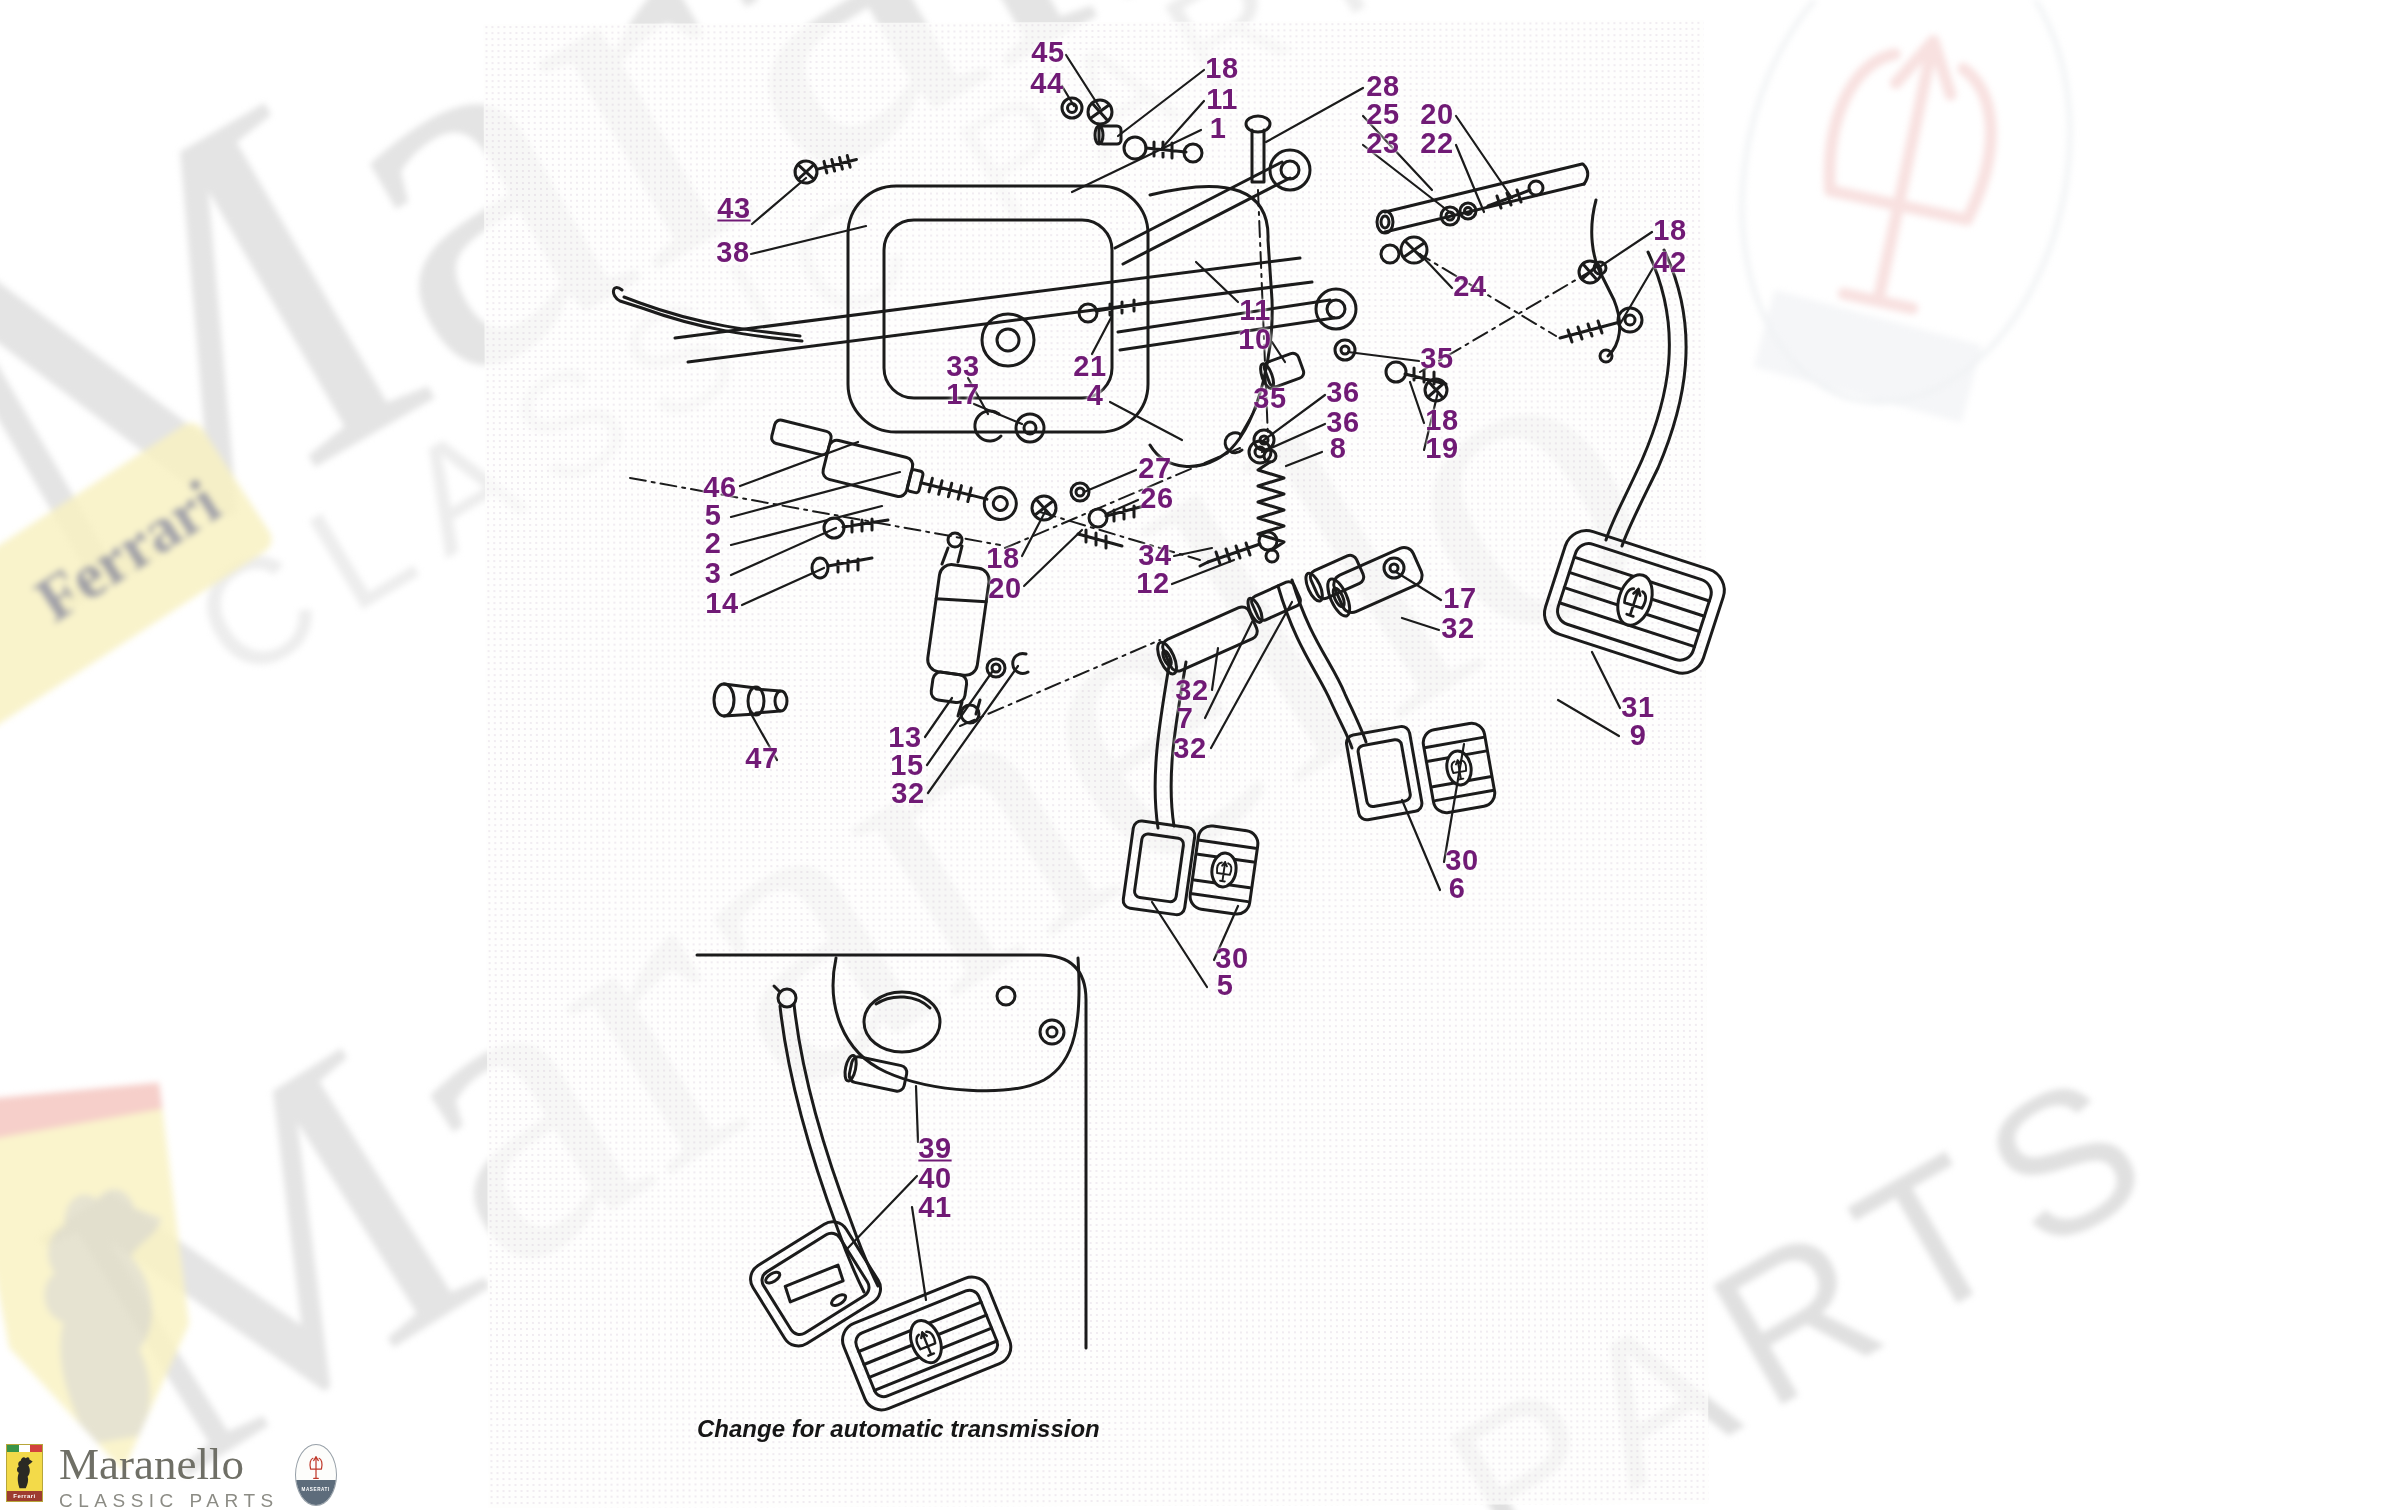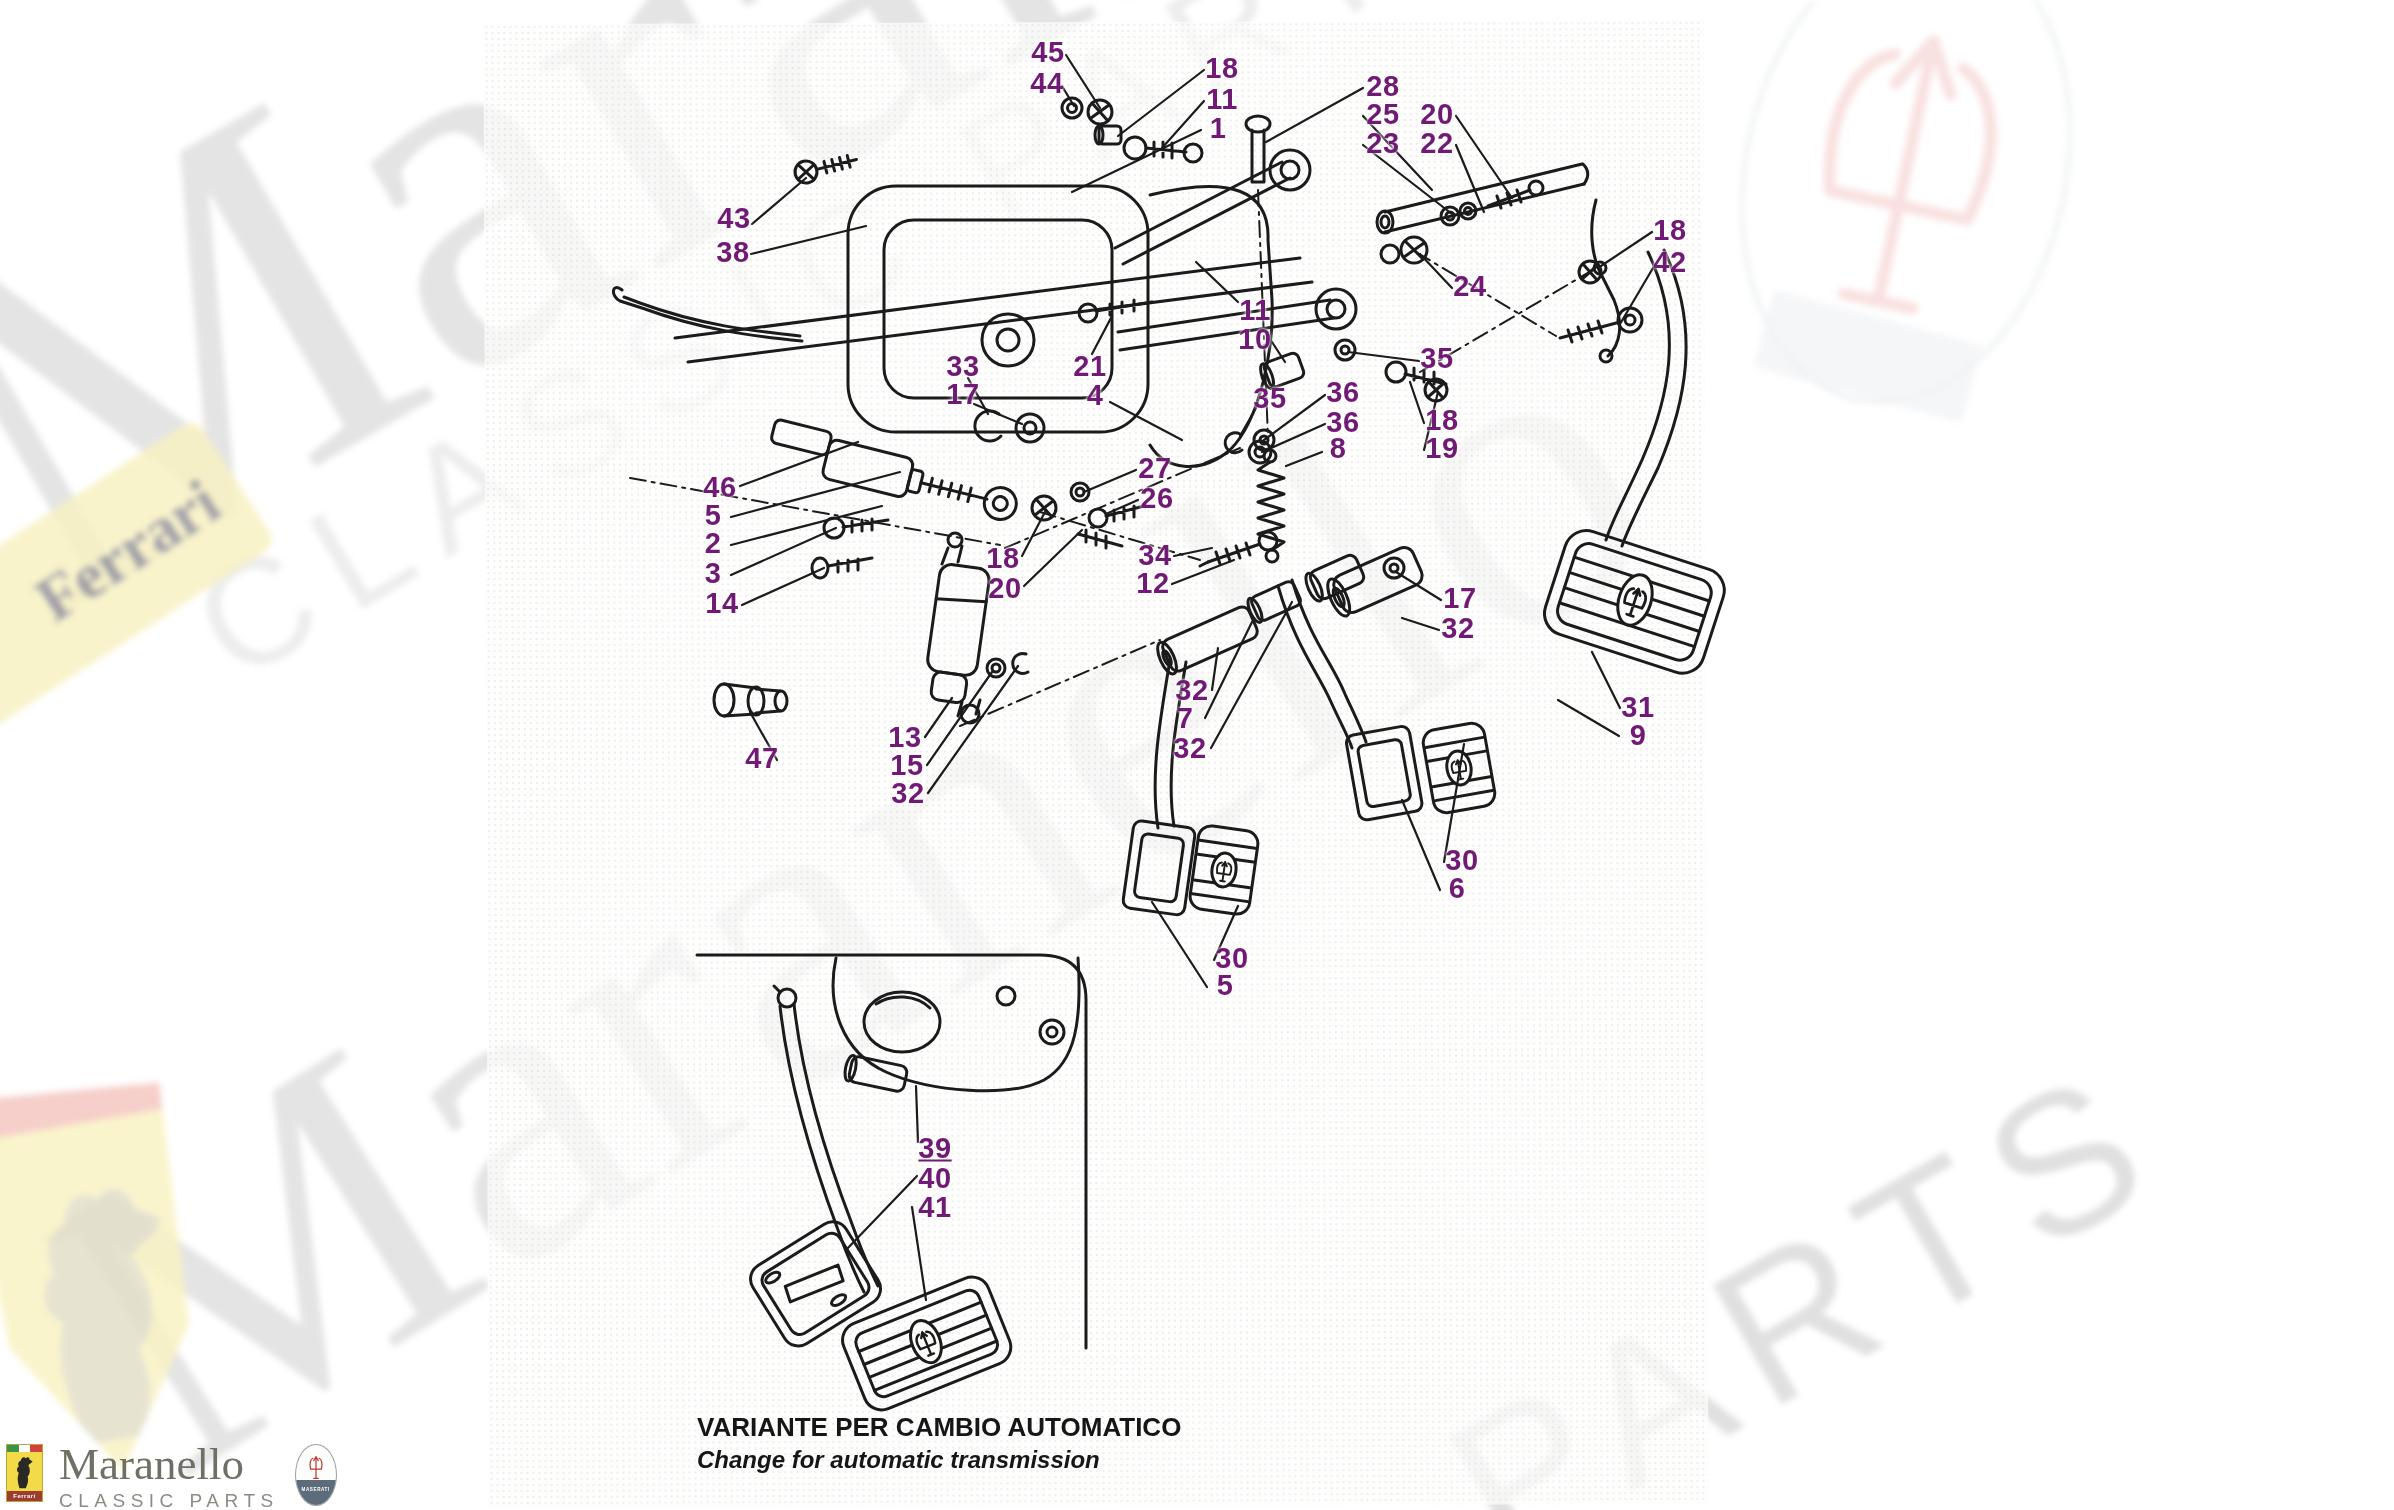--- a/index.html
+++ b/index.html
@@ -470,21 +470,21 @@
       <div class="callout" style="left: 1048px; top: 52px;">45</div>
       <div class="callout" style="left: 1047px; top: 83px;">44</div>
       <div class="callout" style="left: 1222px; top: 68px;">18</div>
       <div class="callout" style="left: 1222px; top: 99px;">11</div>
       <div class="callout" style="left: 1218px; top: 128px;">1</div>
       <div class="callout" style="left: 1383px; top: 86px;">28</div>
       <div class="callout" style="left: 1383px; top: 114px;">25</div>
       <div class="callout" style="left: 1383px; top: 143px;">23</div>
       <div class="callout" style="left: 1437px; top: 114px;">20</div>
       <div class="callout" style="left: 1437px; top: 143px;">22</div>
-      <div class="callout" style="left: 734px; top: 218px;">43</div>
+      <div class="callout" style="left: 734px; top: 208px; text-decoration: underline;">43</div>
       <div class="callout" style="left: 733px; top: 252px;">38</div>
       <div class="callout" style="left: 963px; top: 366px;">33</div>
       <div class="callout" style="left: 963px; top: 394px;">17</div>
       <div class="callout" style="left: 1090px; top: 366px;">21</div>
       <div class="callout" style="left: 1095px; top: 395px;">4</div>
       <div class="callout" style="left: 1255px; top: 310px;">11</div>
       <div class="callout" style="left: 1255px; top: 339px;">10</div>
       <div class="callout" style="left: 1470px; top: 286px;">24</div>
       <div class="callout" style="left: 1670px; top: 230px;">18</div>
       <div class="callout" style="left: 1670px; top: 262px;">42</div>
@@ -520,21 +520,20 @@
       <div class="callout" style="left: 1462px; top: 860px;">30</div>
       <div class="callout" style="left: 1457px; top: 888px;">6</div>
       <div class="callout" style="left: 1232px; top: 958px;">30</div>
       <div class="callout" style="left: 1225px; top: 985px;">5</div>
       <div class="callout" style="left: 935px; top: 1148px; text-decoration: underline;">39</div>
       <div class="callout" style="left: 935px; top: 1178px;">40</div>
       <div class="callout" style="left: 935px; top: 1207px;">41</div>
     </div>
 
   <div id="variant-caption">
-    <div class="l1">VARIANTE PER CAMBIO AUTOMATICO</div>
     <div class="l2">Change for automatic transmission</div>
   </div>
 
   <div id="logo-bar">
     <div id="ferrari-badge">
       <div class="flag">
         <i style="background:#3a9448"></i>
           <i style="background:#ffffff"></i>
           <i style="background:#d2413e"></i>
       </div>

